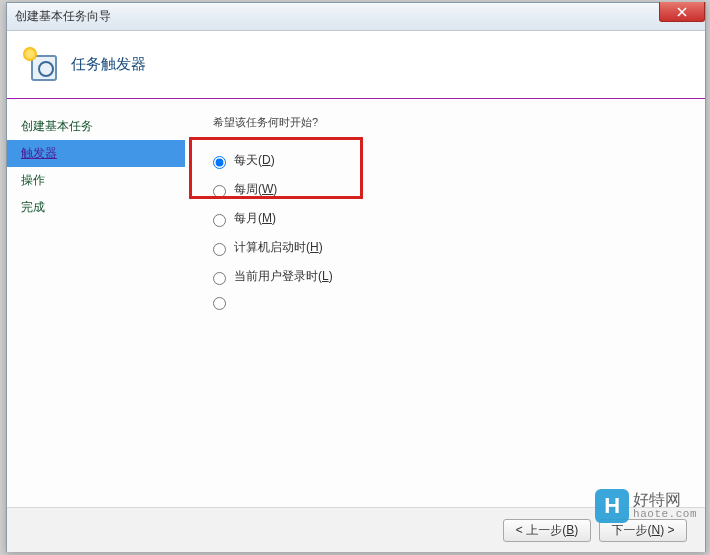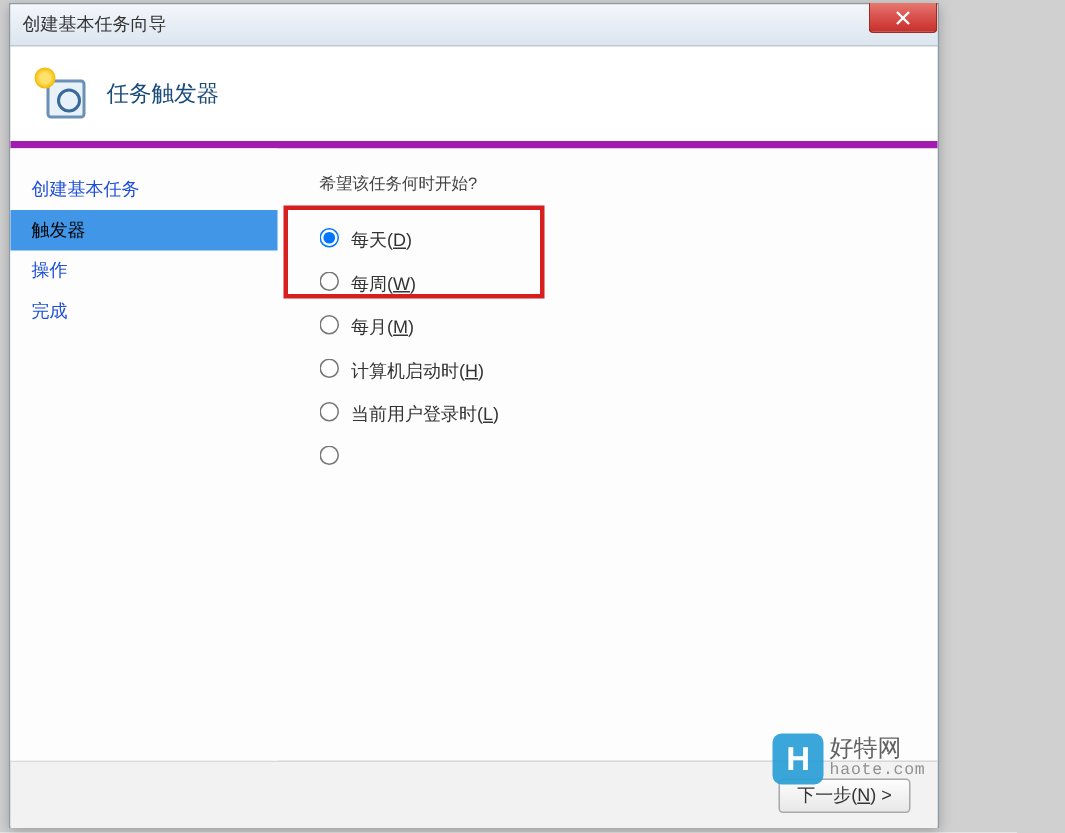--- a/index.html
+++ b/index.html
@@ -8,21 +8,21 @@
     font-size: 12px;
     background: #d0d0d0;
     width: 710px;
     height: 555px;
     overflow: hidden;
   }
   .window {
     position: absolute;
     left: 6px;
     top: 2px;
-    width: 620px;
+    width: 700px;
     height: 550px;
     background: #fff;
     border: 1px solid #8a9ba8;
     box-shadow: 0 2px 8px rgba(0,0,0,0.25);
   }
   .titlebar {
     height: 28px;
     background: linear-gradient(to bottom, #f4f7fb 0%, #e6edf5 50%, #dde6f0 100%);
     border-bottom: 1px solid #c0c8d0;
     display: flex;
@@ -48,21 +48,21 @@
     display: flex;
     align-items: center;
     justify-content: center;
     font-size: 12px;
     cursor: pointer;
   }
   .close-btn svg { width: 10px; height: 10px; }
   .header-area {
     height: 68px;
     background: #fff;
-    border-bottom: 5px solid #a21caf;
+    border-bottom: 1px solid #a21caf;
     display: flex;
     align-items: center;
     padding-left: 18px;
     gap: 14px;
   }
   .header-icon {
     width: 32px; height: 32px;
     position: relative;
   }
   .header-icon .clock {
@@ -98,41 +98,42 @@
     background: #fdfdfd;
   }
   .sidebar {
     width: 178px;
     padding-top: 14px;
     background: #fdfdfd;
   }
   .side-item {
     padding: 5px 14px;
     font-size: 12px;
-    color: #1d4ed8;
+    color: #14532d;
     cursor: pointer;
   }
   .side-item.active {
     background: #4196e8;
-    color: #000000;
+    color: #4c1d95;
+    text-decoration: underline;
   }
   .content {
     flex: 1;
     padding: 16px 10px 10px 28px;
     position: relative;
   }
   .question {
     font-size: 11px;
     color: #444;
     margin-bottom: 16px;
   }
   .opts { margin-top: 6px; }
   .opt {
     display: flex;
-    align-items: flex-start;
+    align-items: flex-end;
     gap: 8px;
     padding: 6px 0;
     font-size: 12px;
     color: #333;
   }
   .opt input[type=radio] { cursor: pointer; }
   .opt .lbl u { text-decoration: underline; }
   .opt .lbl { cursor: pointer; }
   .highlight-box {
     position: absolute;
@@ -244,20 +245,23 @@
           </label>
           <label class="opt">
             <input type="radio" name="trig" style="">
           </label>
         </div>
     </div>
   </div>
 
   <div class="footer">
     <button class="btn">
+      <span>&lt; 上一步</span>(<u>B</u>)
+    </button>
+    <button class="btn">
       <span>下一步</span>(<u>N</u>)<span> &gt;</span>
     </button>
   </div>
 
   <div class="watermark">
     <div class="wm-icon">H</div>
     <div class="wm-text">
       <div class="cn">好特网</div>
       <div class="url">haote.com</div>
     </div>

